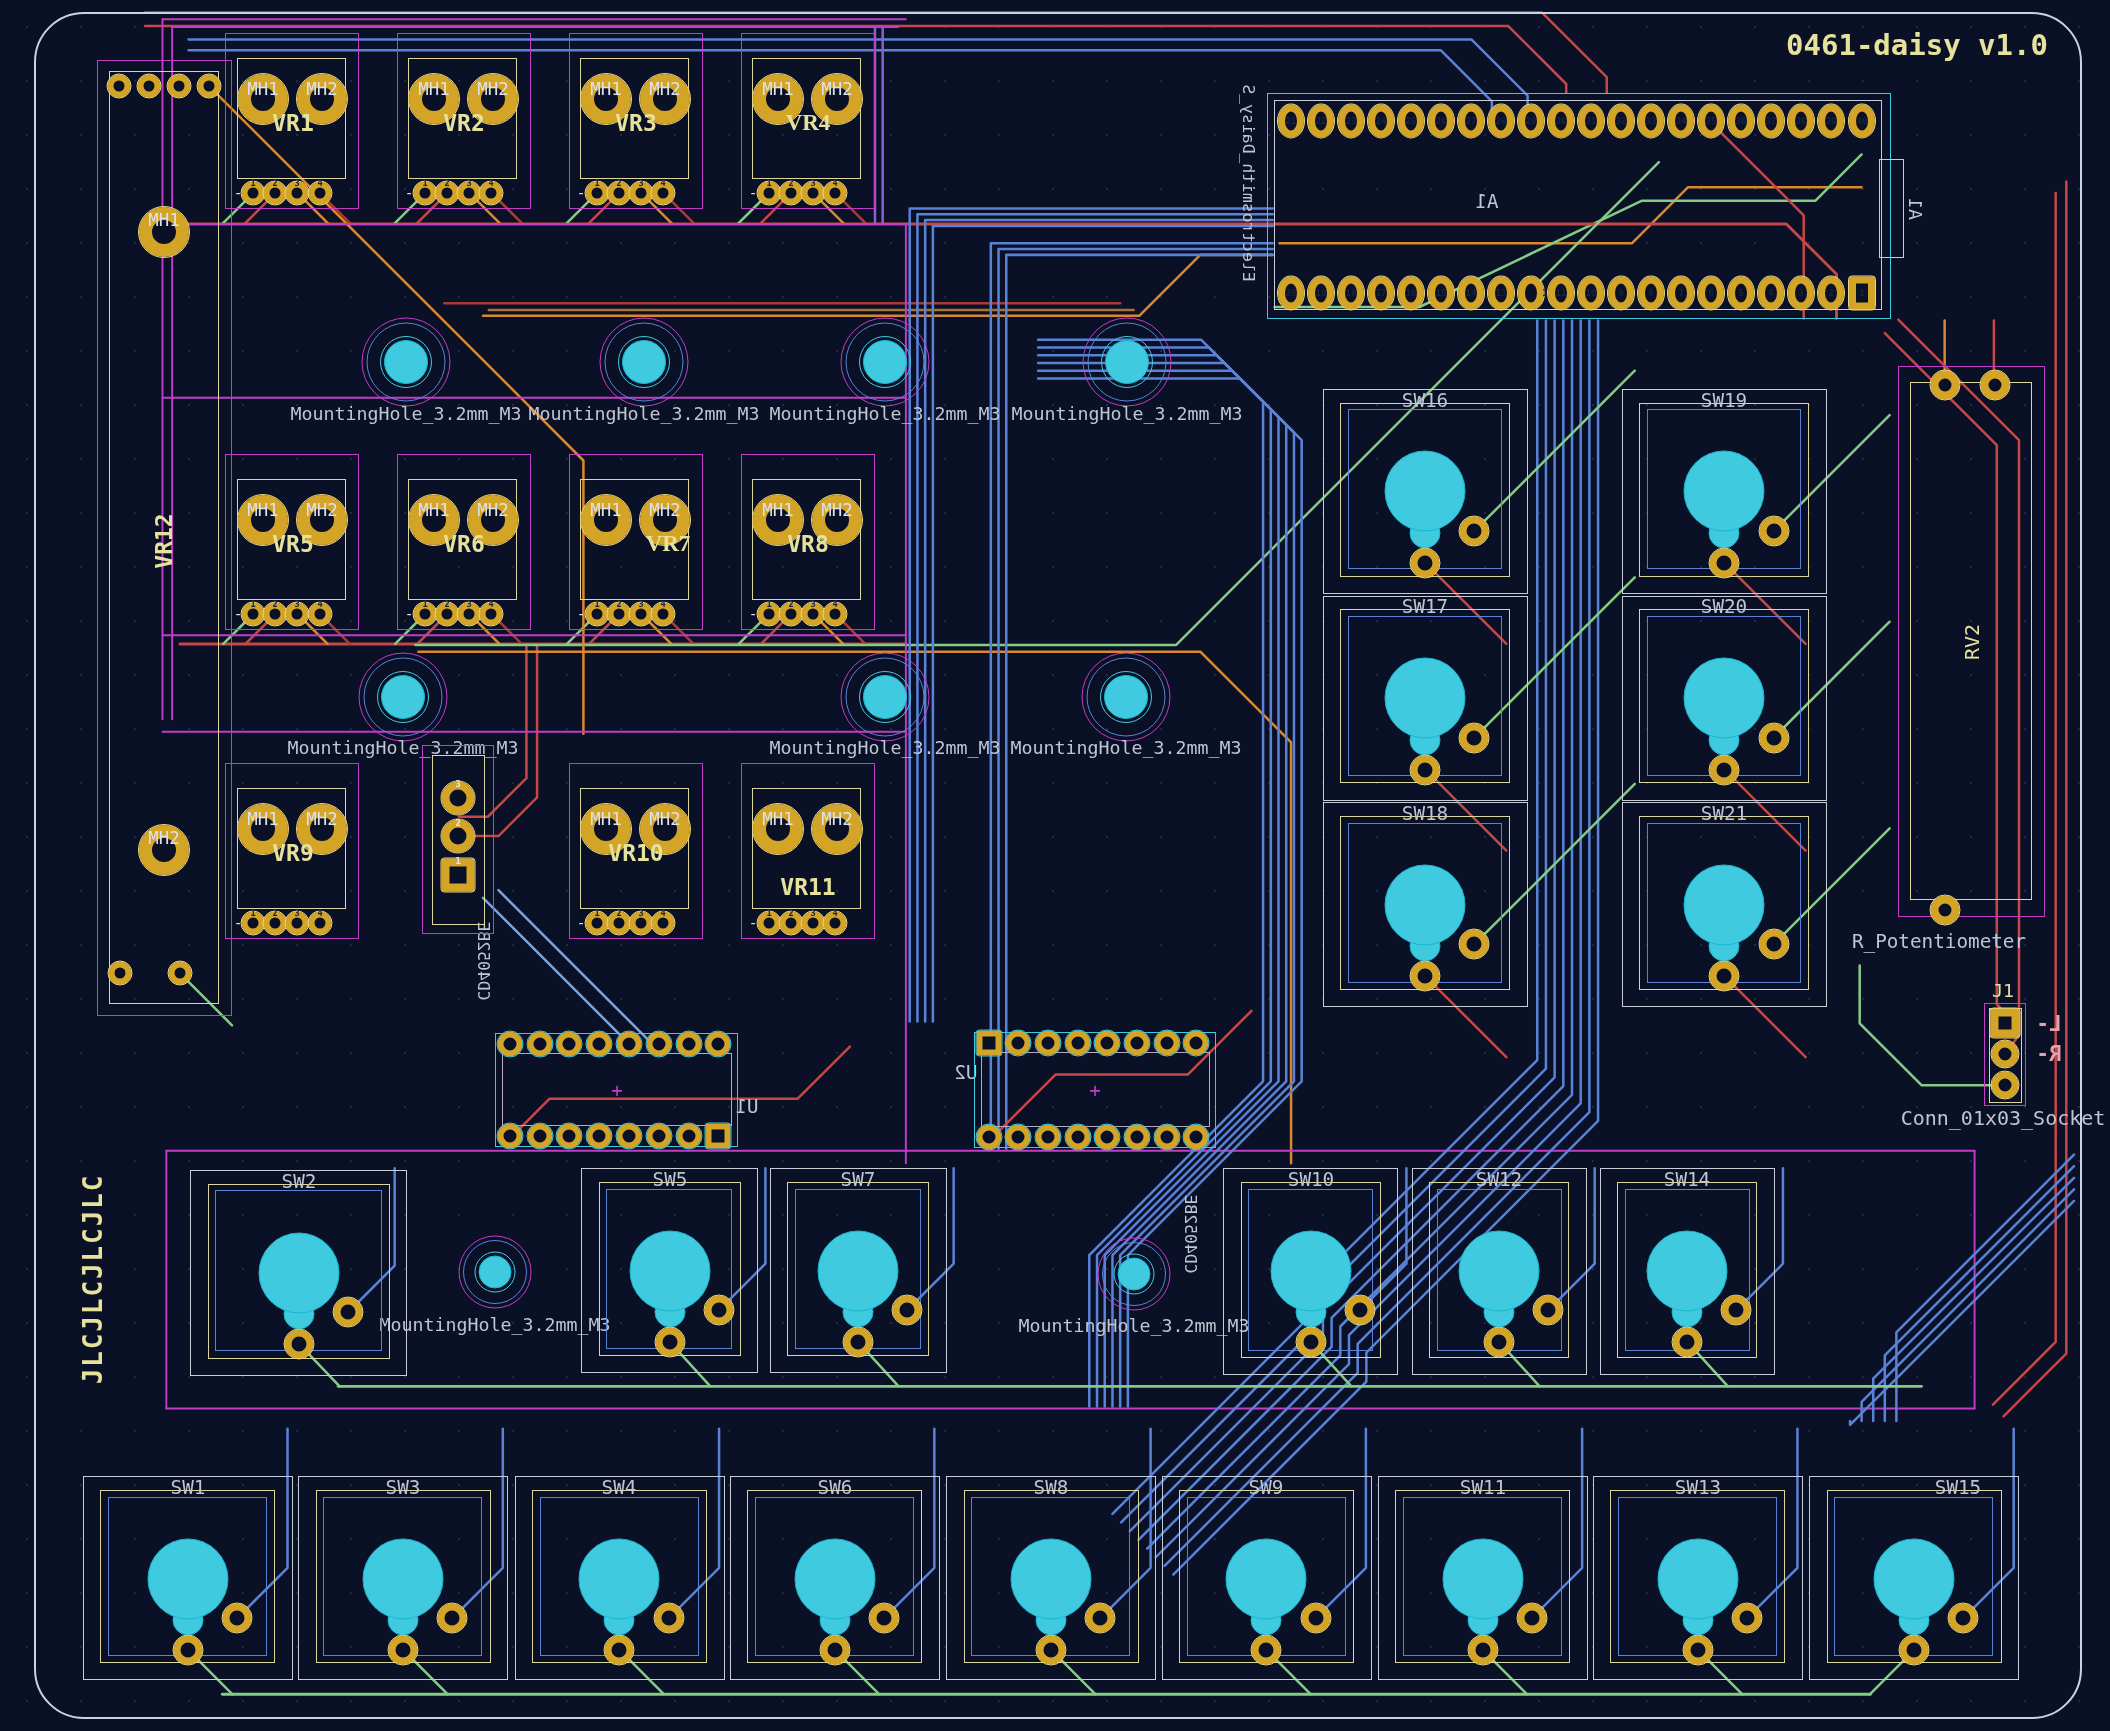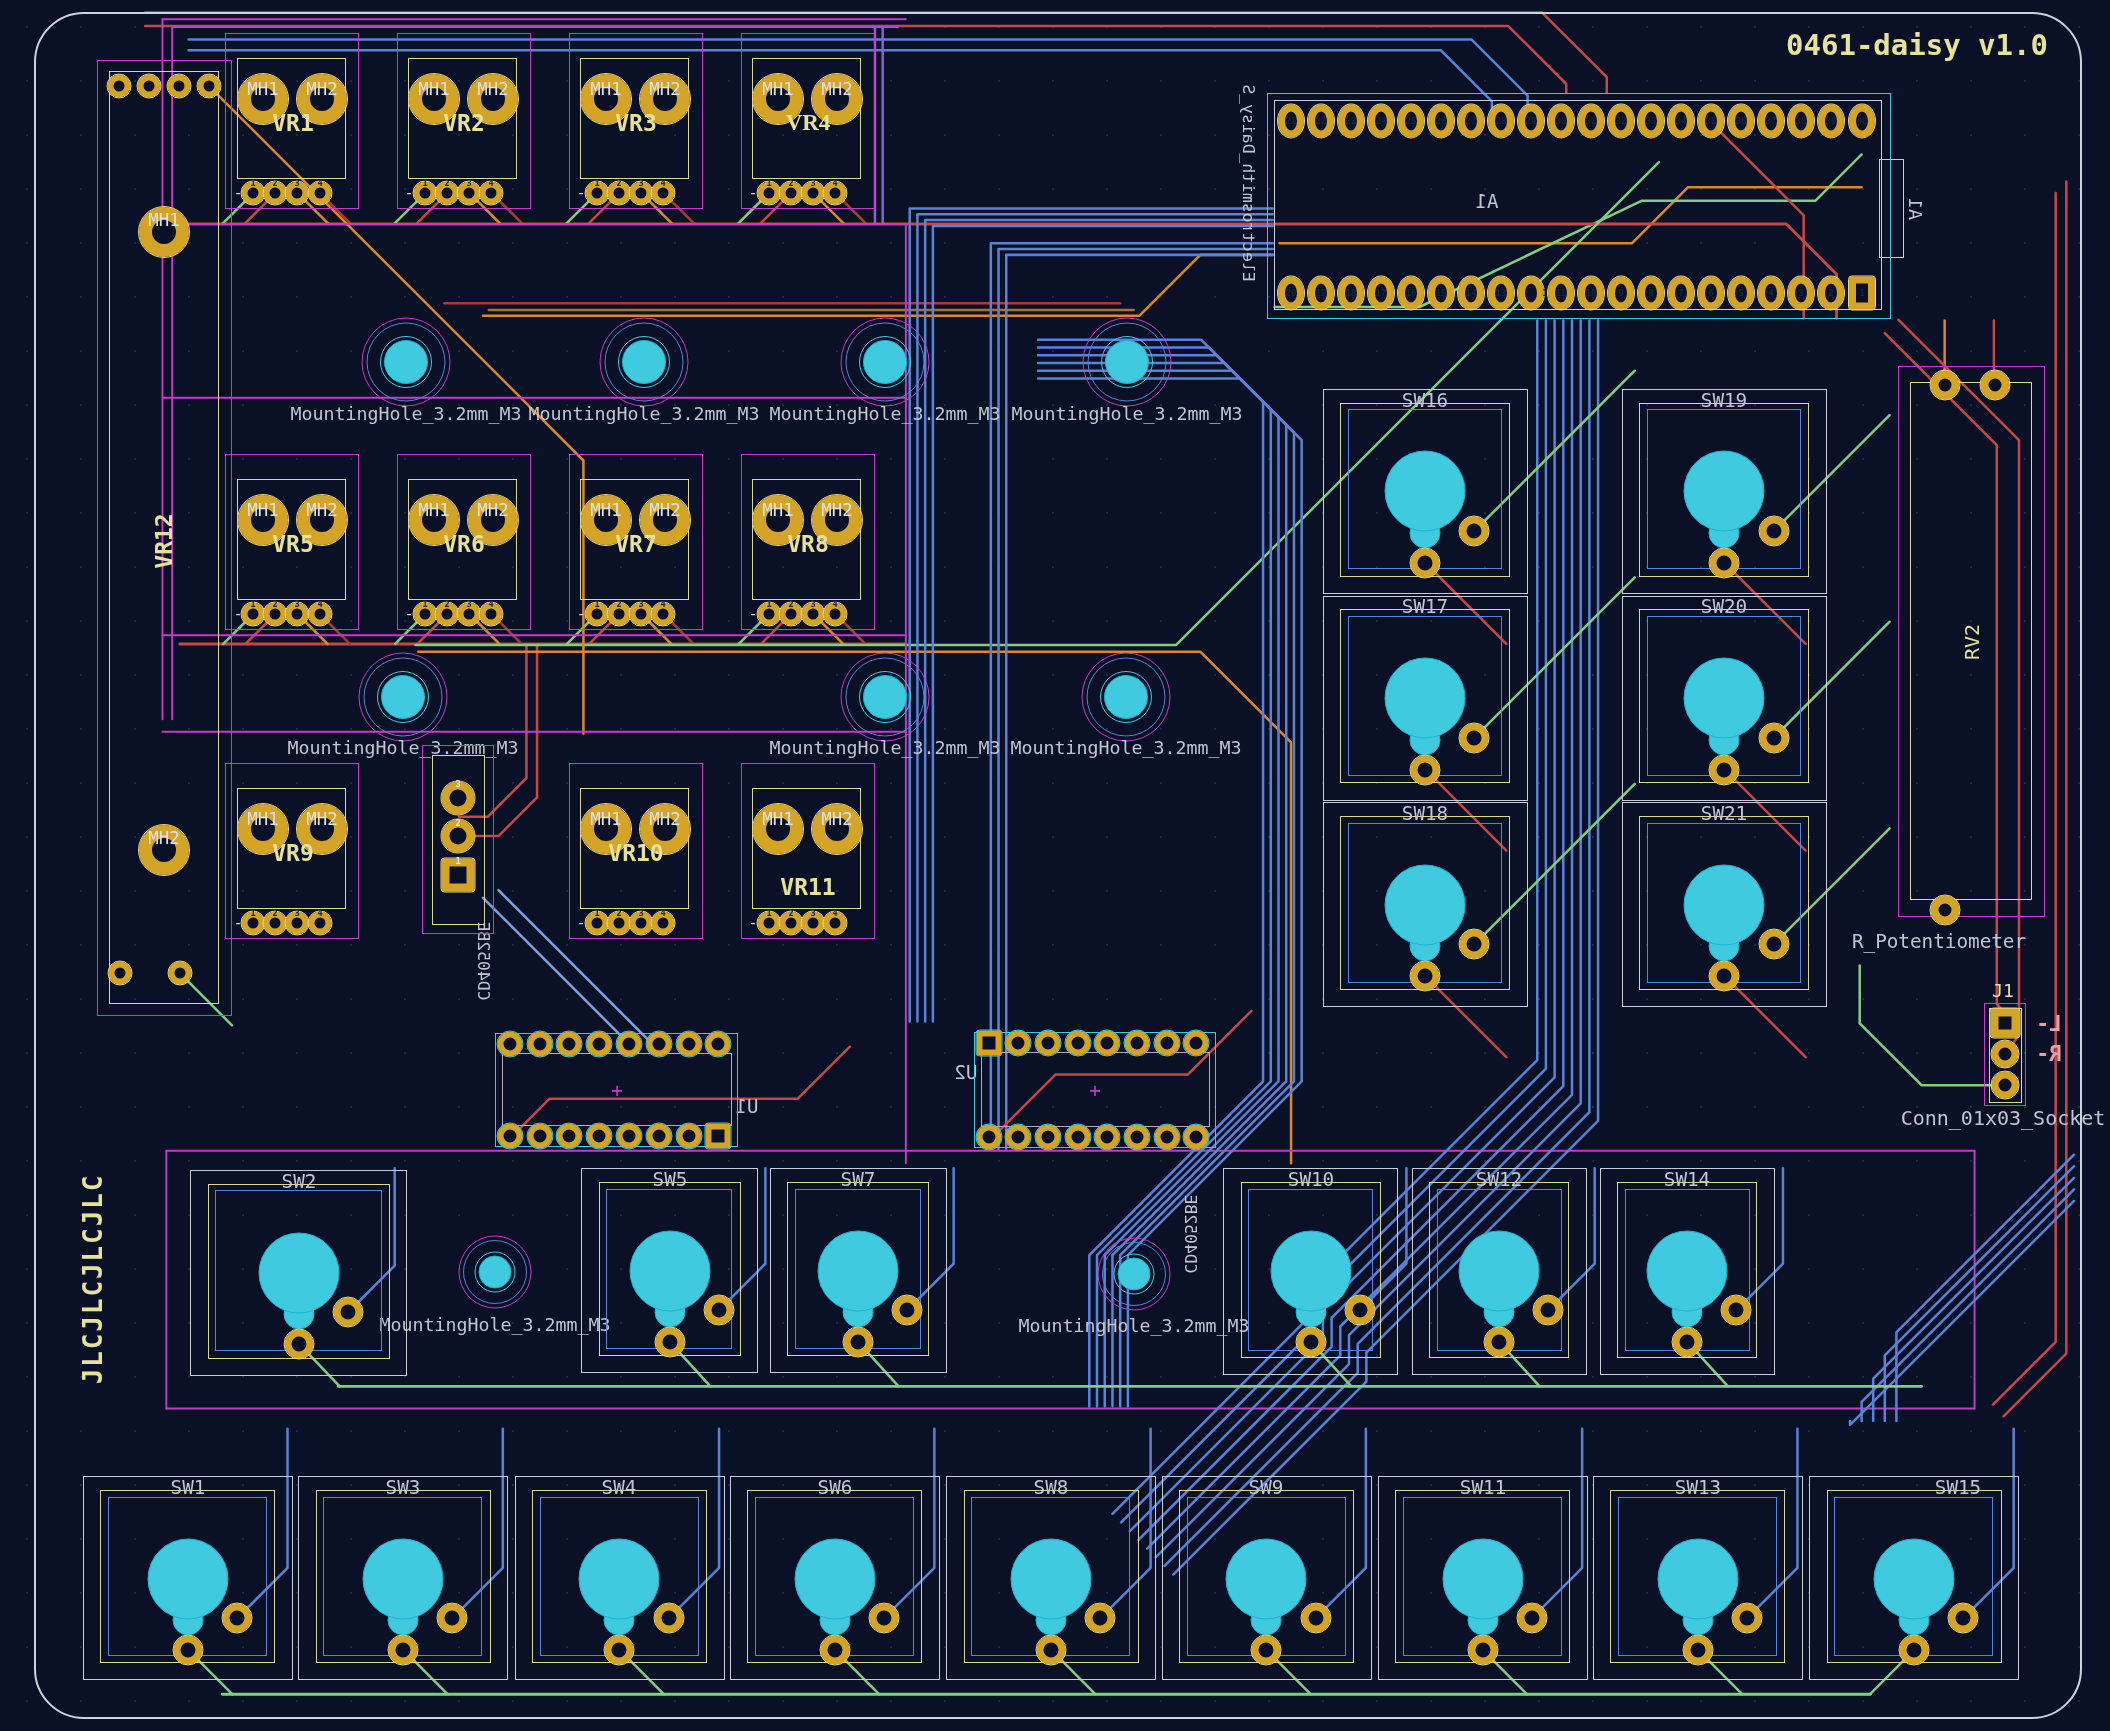--- a/index.html
+++ b/index.html
@@ -307,21 +307,21 @@
     <div class="pad" style="left:469px;top:614px;width:23px;height:23px;border-width:6.8px;"></div>
     <div class="lbl tiny" style="left:469px;top:604px;">3</div>
     <div class="pad" style="left:491px;top:614px;width:23px;height:23px;border-width:6.8px;"></div>
     <div class="lbl tiny" style="left:491px;top:604px;">4</div>
     <div class="rect purple" style="left:569px;top:454px;width:134px;height:176px;"></div>
     <div class="rect khaki" style="left:580px;top:479px;width:109px;height:121px;"></div>
     <div class="mhole" style="left:606px;top:520px;width:50px;height:50px;border-width:13.5px;"></div>
     <div class="mhole" style="left:665px;top:520px;width:50px;height:50px;border-width:13.5px;"></div>
     <div class="lbl w mh" style="left:606px;top:510px;">MH1</div>
     <div class="lbl w mh" style="left:665px;top:510px;">MH2</div>
-    <div class="lbl k vref" style="left:636px;top:544px;">VR7</div>
+    <div class="lbl k vref" style="left:668px;top:544px;font-family:Liberation Serif, serif;">VR7</div>
     <div class="lbl w" style="left:581px;top:614px;font-size:14.5px;">-</div>
     <div class="pad" style="left:597px;top:614px;width:23px;height:23px;border-width:6.8px;"></div>
     <div class="lbl tiny" style="left:597px;top:604px;">1</div>
     <div class="pad" style="left:619px;top:614px;width:23px;height:23px;border-width:6.8px;"></div>
     <div class="lbl tiny" style="left:619px;top:604px;">2</div>
     <div class="pad" style="left:641px;top:614px;width:23px;height:23px;border-width:6.8px;"></div>
     <div class="lbl tiny" style="left:641px;top:604px;">3</div>
     <div class="pad" style="left:663px;top:614px;width:23px;height:23px;border-width:6.8px;"></div>
     <div class="lbl tiny" style="left:663px;top:604px;">4</div>
     <div class="rect purple" style="left:741px;top:454px;width:134px;height:176px;"></div>

